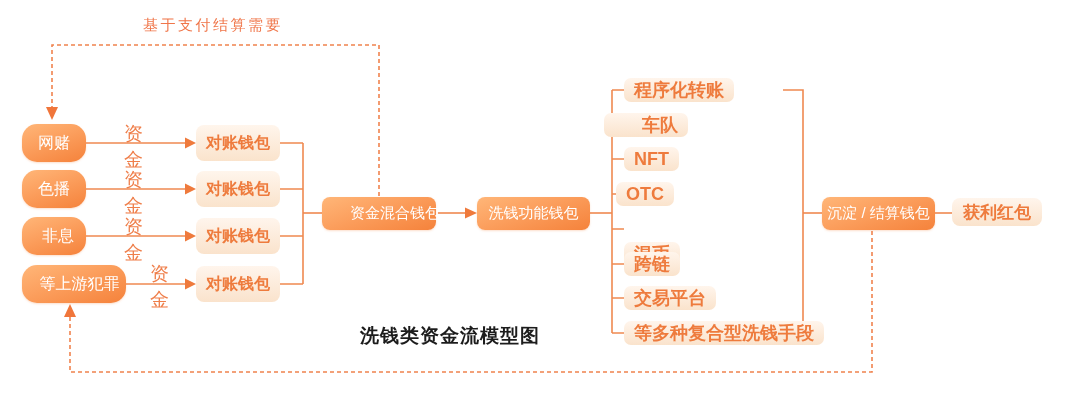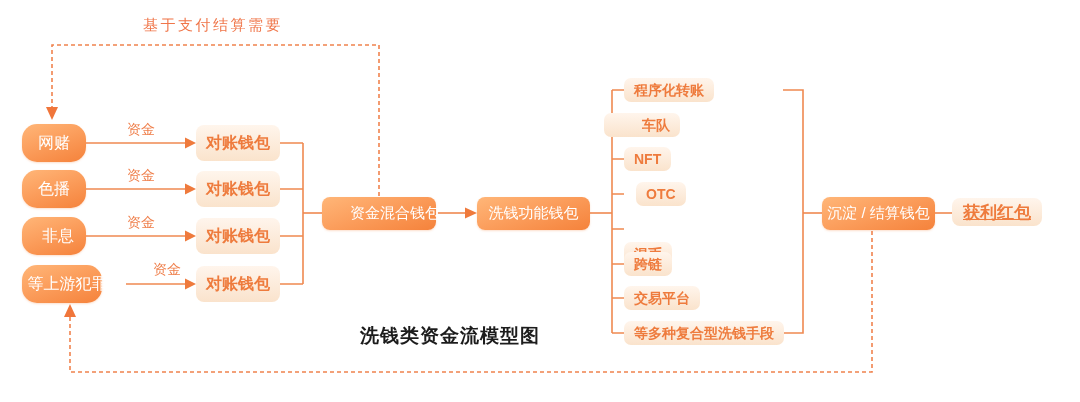--- a/index.html
+++ b/index.html
@@ -16,23 +16,23 @@
     box-shadow:0 1px 2px rgba(245,130,59,.25);
   }
   .light{
     background:linear-gradient(180deg,#FFF5EC 0%,#FAE3CC 100%);
     color:#EE7B3D;border-radius:8px;font-size:16px;font-weight:700;
   }
   .wallet{font-size:15px;border-radius:8px;}
   .method{
     position:absolute;display:inline-block;height:24px;line-height:24px;
     padding:0 10px;background:linear-gradient(180deg,#FFF5EC 0%,#FAE3CC 100%);
-    color:#EE7B3D;border-radius:7px;font-size:14px;font-weight:700;white-space:nowrap;
+    color:#EE7B3D;border-radius:7px;font-size:18px;font-weight:700;white-space:nowrap;
   }
-  .funds{position:absolute;font-size:14px;color:#EF7F4B;font-weight:500;width:34px;text-align:center;}
+  .funds{position:absolute;font-size:19px;color:#EF7F4B;font-weight:500;width:34px;}
   .loop-label{position:absolute;left:143px;top:16px;font-size:15px;letter-spacing:2.5px;
     color:#F0764A;font-weight:500;}
   .title{position:absolute;left:360px;top:323px;font-size:19px;font-weight:700;
     color:#1C1C1C;letter-spacing:1px;}
 </style>
 </head>
 <body>
 
 <div id="canvas">
 
@@ -71,42 +71,42 @@
       <polygon points="46,107 58,107 52,120"></polygon>
       <polygon points="64,317 76,317 70,304"></polygon>
     </g>
   </svg>
 
   <div class="loop-label">基于支付结算需要</div>
 
   <div class="node solid" style="left:22px;top:124px;width:64px;height:38px;">网赌</div>
   <div class="node solid" style="left:22px;top:170px;width:64px;height:38px;">色播</div>
   <div class="node solid" style="left:22px;top:217px;width:64px;height:38px;padding-left:8px;">非息</div>
-  <div class="node solid" style="left:22px;top:265px;width:80px;height:38px;padding-left:11px;">等上游犯罪</div>
+  <div class="node solid" style="left:22px;top:265px;width:104px;height:38px;padding-left:11px;">等上游犯罪</div>
 
   <div class="funds" style="left:124px;top:121px;">资金</div>
   <div class="funds" style="left:124px;top:167px;">资金</div>
   <div class="funds" style="left:124px;top:214px;">资金</div>
   <div class="funds" style="left:150px;top:261px;">资金</div>
 
   <div class="node light" style="left:196px;top:125px;width:84px;height:36px;">对账钱包</div>
   <div class="node light" style="left:196px;top:171px;width:84px;height:36px;">对账钱包</div>
   <div class="node light" style="left:196px;top:218px;width:84px;height:36px;">对账钱包</div>
   <div class="node light" style="left:196px;top:266px;width:84px;height:36px;">对账钱包</div>
 
   <div class="node solid wallet" style="left:322px;top:197px;width:114px;height:33px;padding-left:32px;">资金混合钱包</div>
   <div class="node solid wallet" style="left:477px;top:197px;width:113px;height:33px;">洗钱功能钱包</div>
 
   <div class="method" style="left:624px;top:78px;">程序化转账</div>
   <div class="method" style="left:604px;top:113px;padding-left:38px;">车队</div>
   <div class="method" style="left:624px;top:147px;">NFT</div>
-  <div class="method" style="left:636px;top:182px;text-align:center;">OTC</div>
+  <div class="method" style="left:616px;top:182px;text-align:center;">OTC</div>
   <div class="method" style="left:624px;top:217px;margin-top:25px;">混币</div>
   <div class="method" style="left:624px;top:252px;">跨链</div>
   <div class="method" style="left:624px;top:286px;">交易平台</div>
   <div class="method" style="left:624px;top:321px;">等多种复合型洗钱手段</div>
 
   <div class="node solid wallet" style="left:822px;top:197px;width:113px;height:33px;">沉淀 / 结算钱包</div>
-  <div class="node light" style="left:952px;top:198px;width:90px;height:28px;font-size:17px;text-decoration:underline;">获利红包</div>
+  <div class="node light" style="left:952px;top:198px;width:90px;height:28px;font-size:17px;">获利红包</div>
 
   <div class="title">洗钱类资金流模型图</div>
 
 </div>
 
 </body></html>

